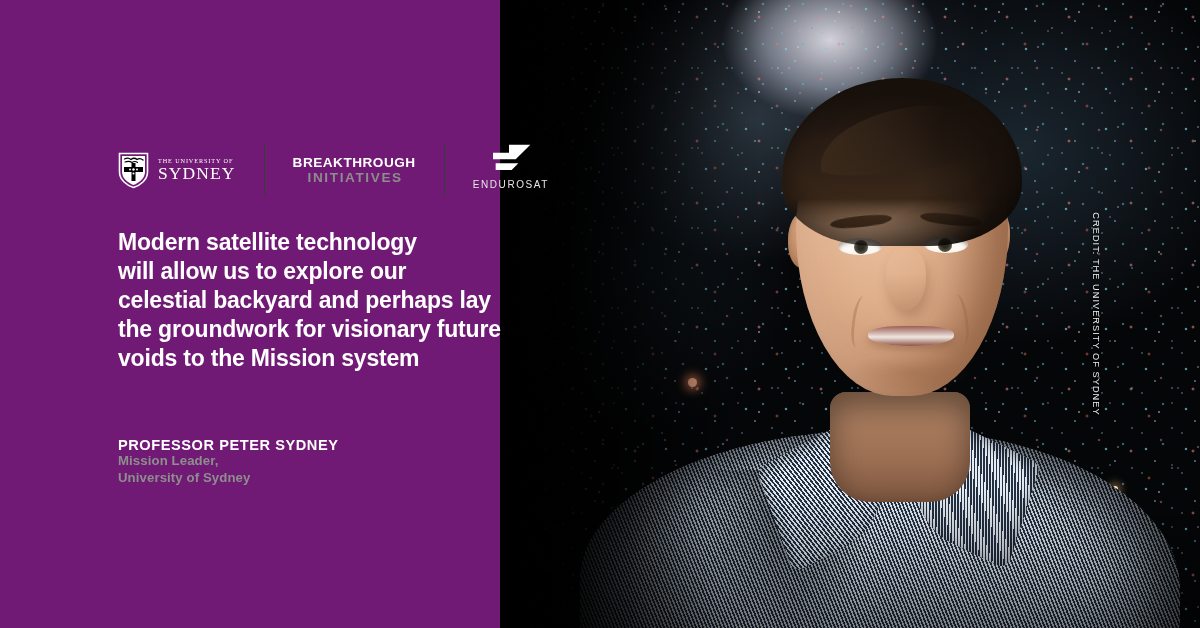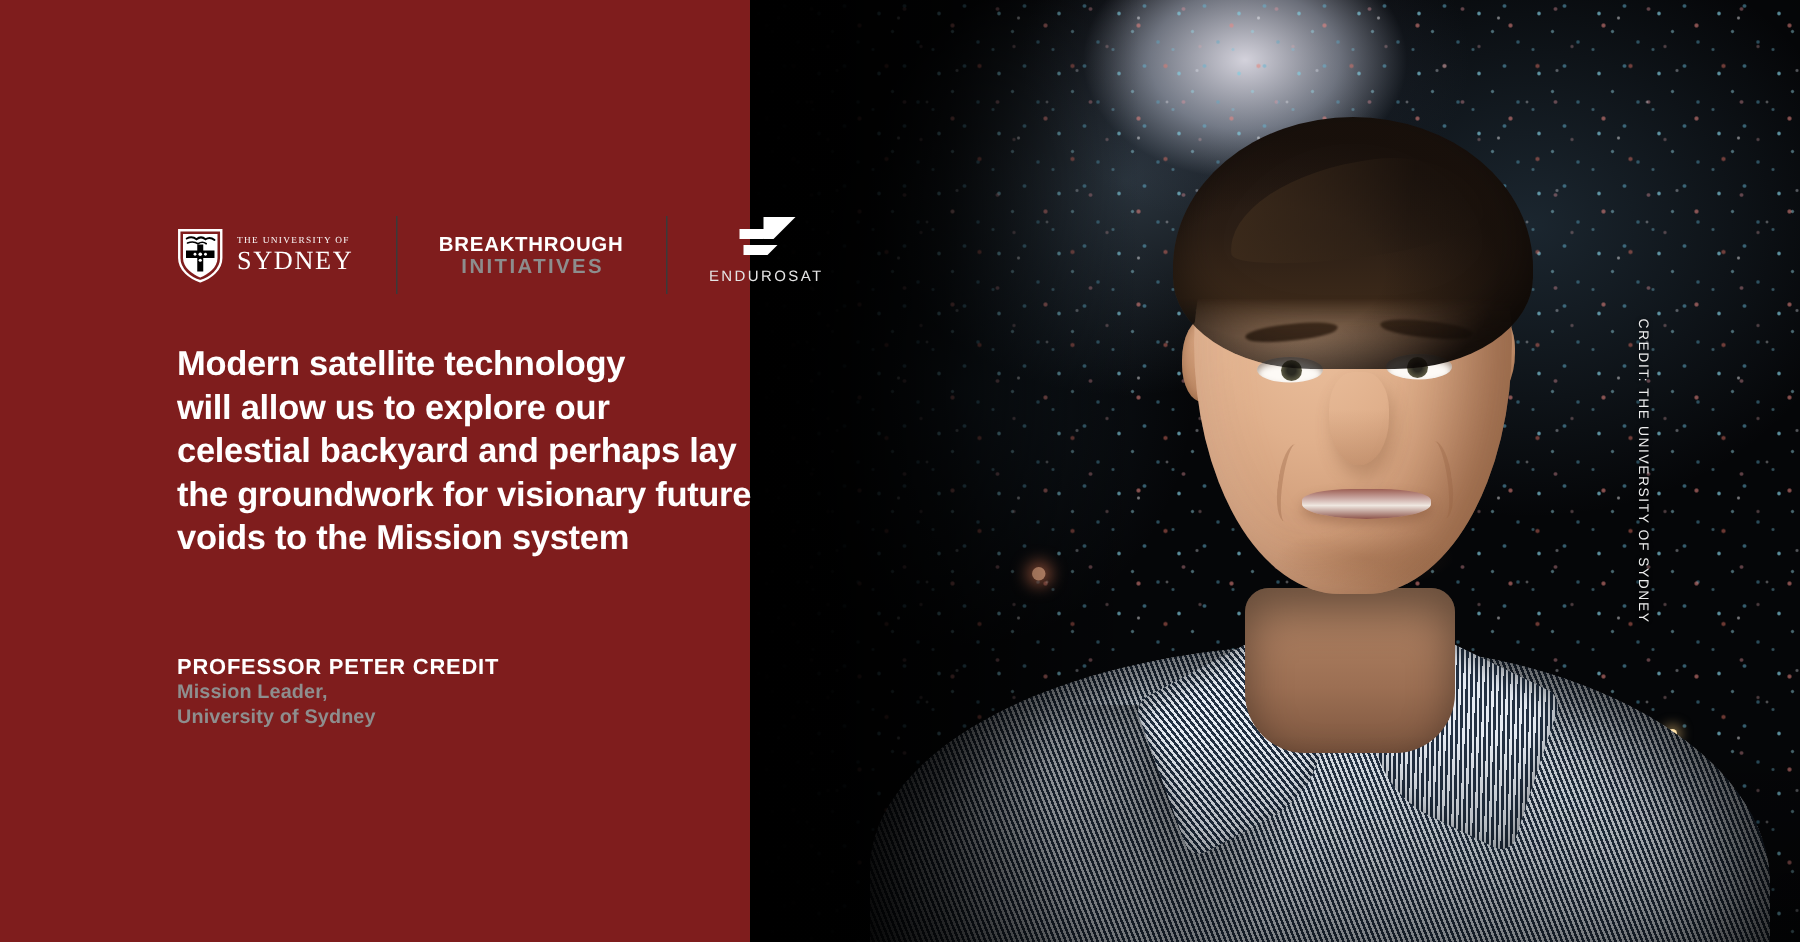--- a/index.html
+++ b/index.html
@@ -6,21 +6,21 @@
   * { margin:0; padding:0; box-sizing:border-box; }
   html,body {
     width:1200px; height:628px;
     background:#000;
     font-family:"Liberation Sans", sans-serif;
     overflow:hidden;
   }
   #card {
     position:relative;
     width:1200px; height:628px;
-    background:#7f1d1d;
+    background:#701a75;
     overflow:hidden;
   }
 
   
   #photo-pane {
     position:absolute;
     left:500px; top:0;
     width:700px; height:628px;
     overflow:hidden;
   }
@@ -316,21 +316,21 @@
 
     <div id="quote">
       <span class="ln">Modern satellite technology</span>
       <span class="ln">will allow us to explore our</span>
       <span class="ln">celestial backyard and perhaps lay</span>
       <span class="ln">the groundwork for visionary future</span>
       <span class="ln">voids to the Mission system</span>
     </div>
 
     <div id="attrib">
-      <div id="attrib-name">PROFESSOR PETER CREDIT</div>
+      <div id="attrib-name">PROFESSOR PETER SYDNEY</div>
       <div id="attrib-role">
         <span class="ln">Mission Leader,</span>
         <span class="ln">University of Sydney</span>
       </div>
     </div>
 
   </div>
 
   <div id="credit">CREDIT: THE UNIVERSITY OF SYDNEY</div>
 

